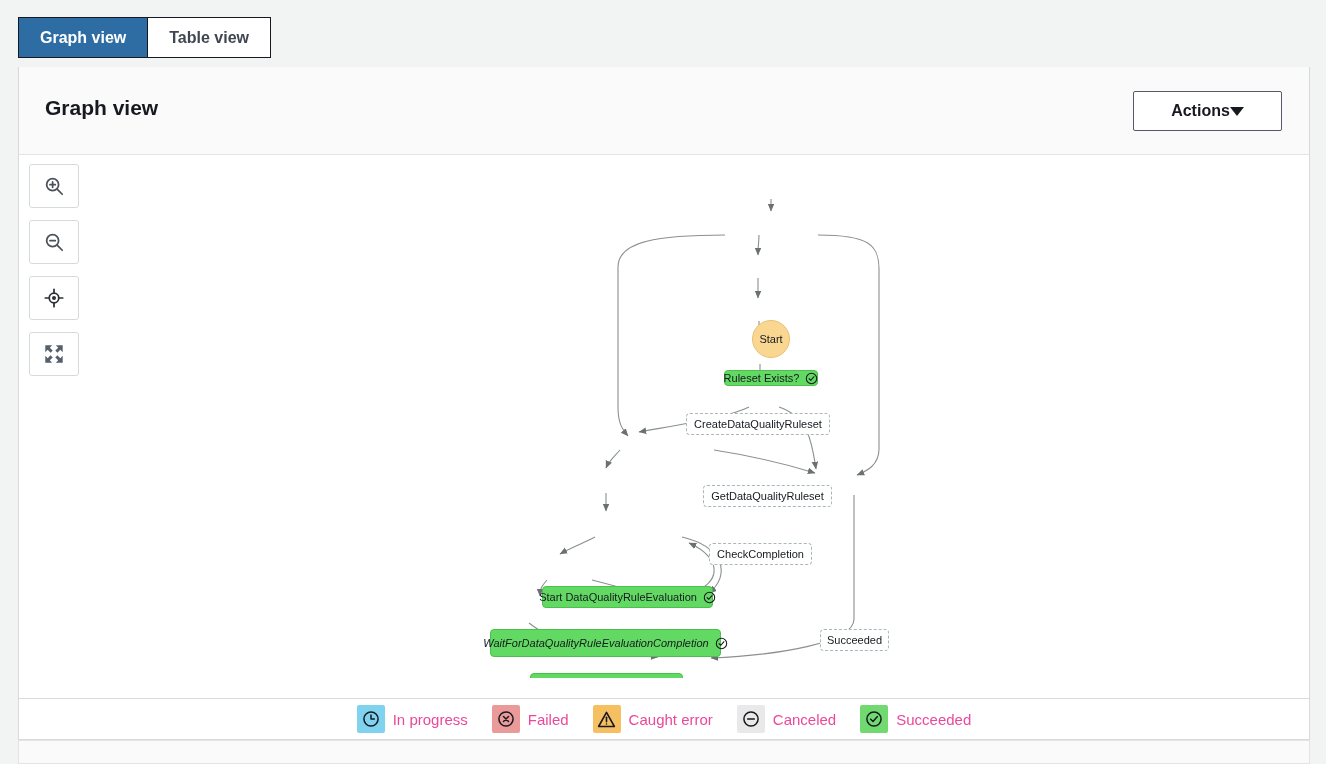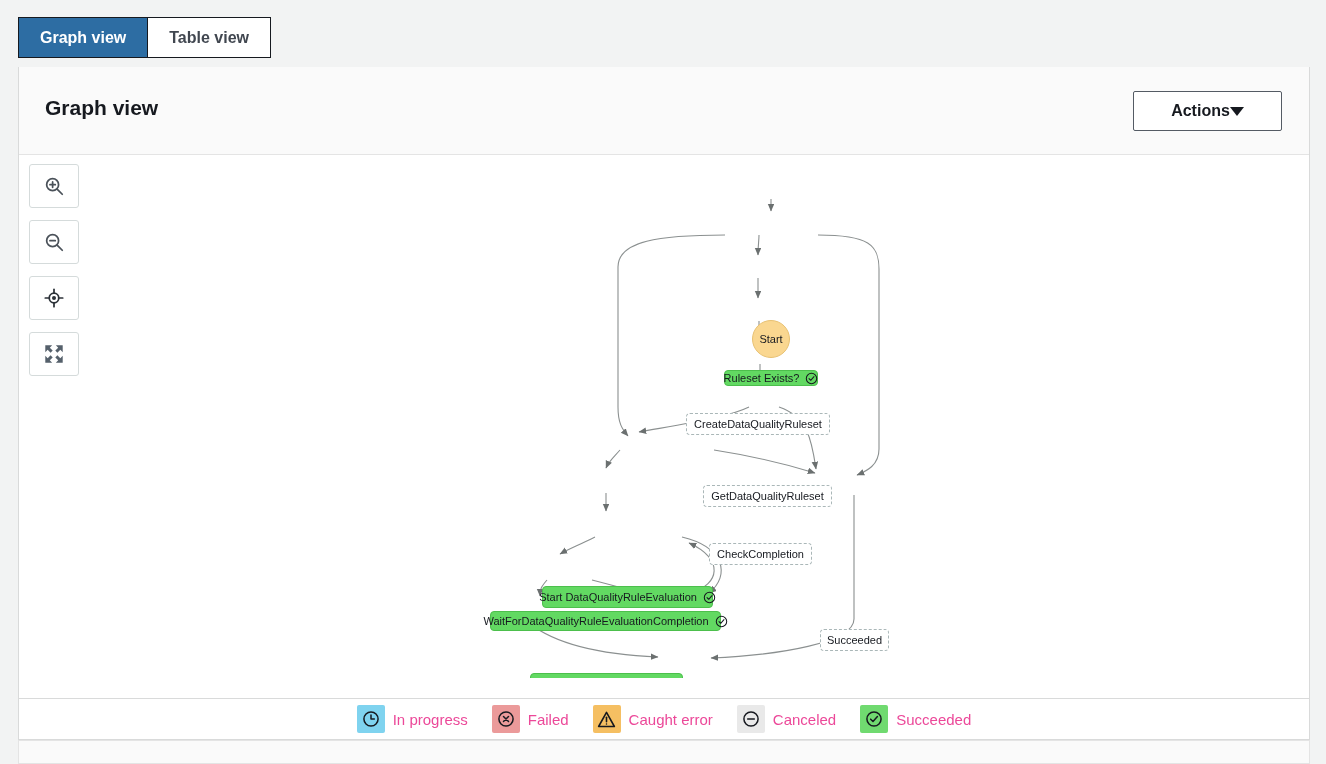--- a/index.html
+++ b/index.html
@@ -313,21 +313,21 @@
     <div class="node success" style="left:523px;top:431px;width:171px;height:22px;">
       <span class="label">Start DataQualityRuleEvaluation</span>
       <span class="check-badge">
         <svg width="13" height="13" viewBox="0 0 20 20" fill="none" stroke="#16191f" stroke-width="1.6">
           <circle cx="10" cy="10" r="8"></circle>
             <path d="M6.2 10.2l2.6 2.6 5-5.6" stroke-linecap="round" stroke-linejoin="round"></path>
         </svg>
       </span>
     </div>
 
-    <div class="node success" style="left:471px;top:456px;width:231px;height:20px;">
+    <div class="node success" style="left:471px;top:474px;width:231px;height:28px;font-style:italic;">
       <span class="label">WaitForDataQualityRuleEvaluationCompletion</span>
       <span class="check-badge">
         <svg width="13" height="13" viewBox="0 0 20 20" fill="none" stroke="#16191f" stroke-width="1.6">
           <circle cx="10" cy="10" r="8"></circle>
             <path d="M6.2 10.2l2.6 2.6 5-5.6" stroke-linecap="round" stroke-linejoin="round"></path>
         </svg>
       </span>
     </div>
 
     <div class="node success" style="left:511px;top:518px;width:153px;height:22px;">

